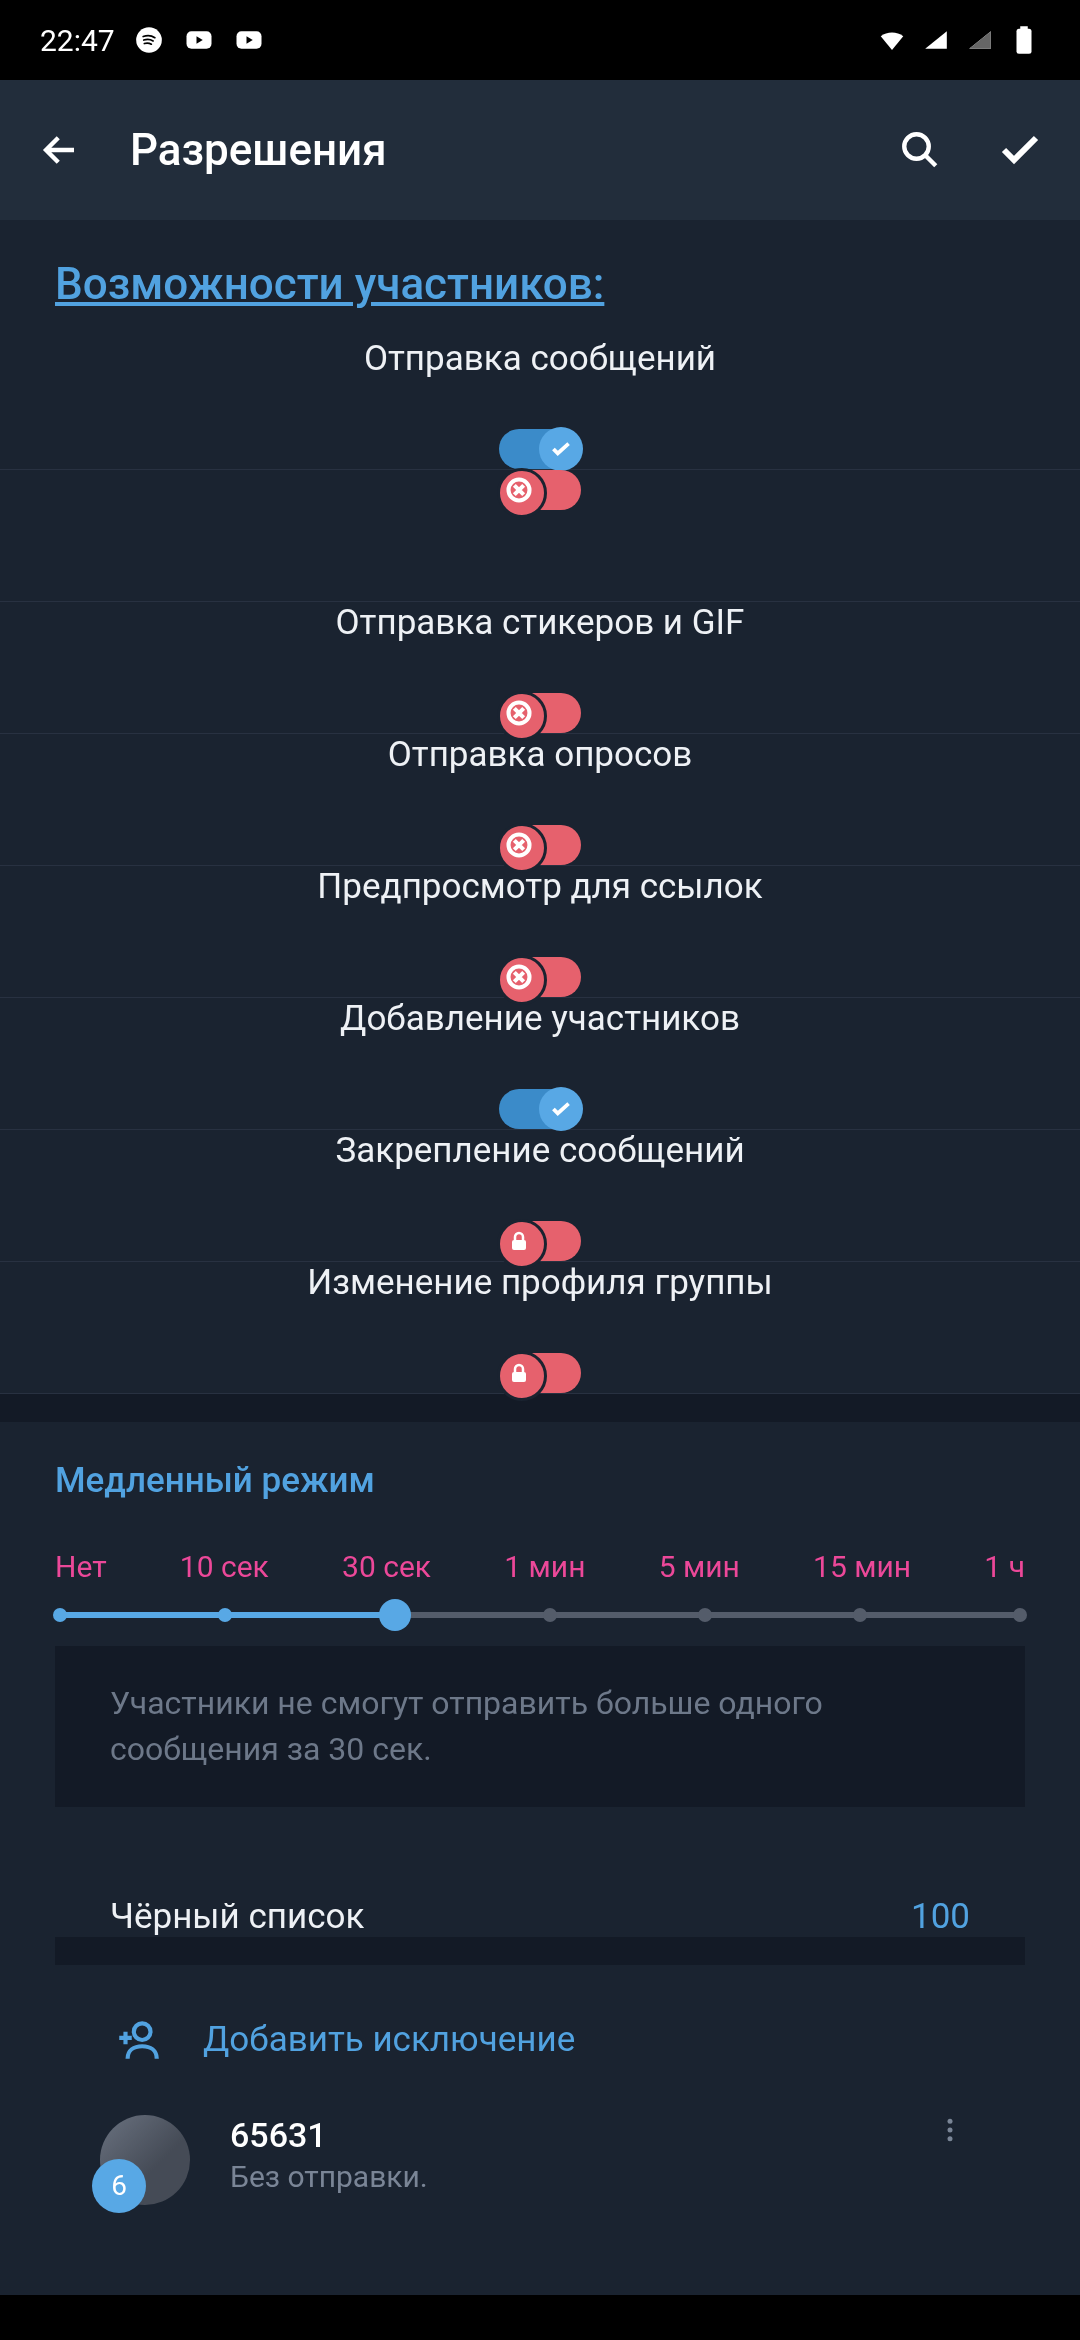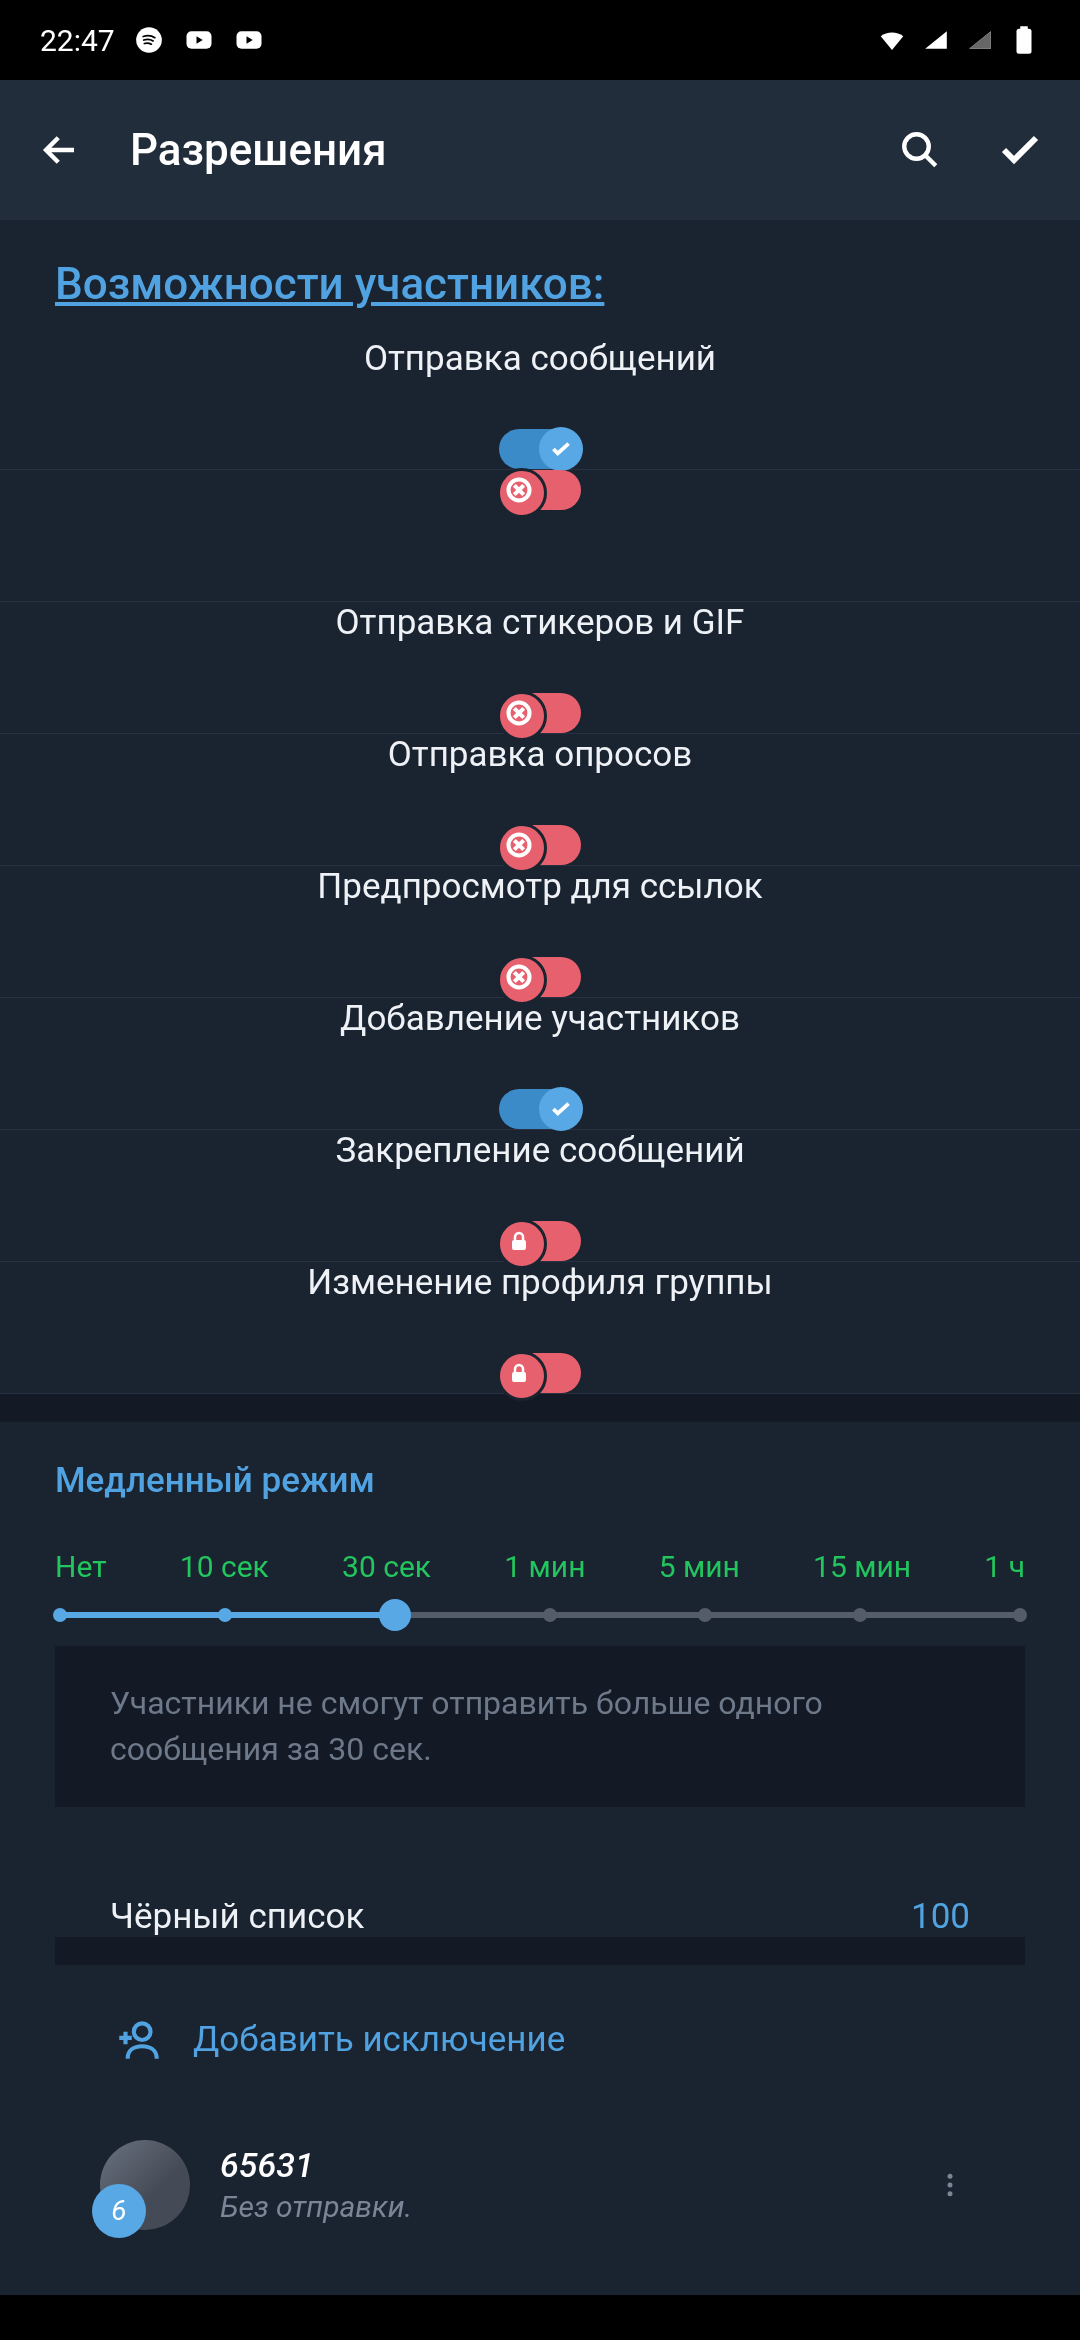--- a/index.html
+++ b/index.html
@@ -116,21 +116,21 @@
 
 .gap { height: 28px; background: #131a26; }
 
 .slowmode-section { padding: 38px 55px 40px; }
 .slowmode-title { font-size: 35px; font-weight: 500; color: #51a2e0; margin-bottom: 48px; }
 
 .slider-labels {
   display: flex;
   justify-content: space-between;
   font-size: 30px;
-  color: #22c55e;
+  color: #ec4899;
   margin-bottom: 28px;
   margin-top: 24px;
 }
 .slider-track {
   position: relative;
   height: 6px;
   background: #545c6a;
   border-radius: 3px;
 }
 .slider-fill {
@@ -177,39 +177,38 @@
   background: #1a2330;
 }
 .blacklist-label { font-size: 35px; color: #eef1f5; }
 .blacklist-count { font-size: 35px; color: #51a2e0; }
 
 .exception-row {
   height: 150px;
   padding: 0 55px;
   display: flex;
   align-items: center;
-  gap: 28px;
+  gap: 38px;
   background: #1a2330;
 }
 .exception-icon {
   width: 55px; height: 55px;
   display: flex;
   align-items: center;
   justify-content: center;
 }
 .exception-label { font-size: 35px; color: #51a2e0; }
 
 .user-row {
   height: 140px;
   padding: 0 55px 0 45px;
   display: flex;
-  align-items: center;
-  gap: 30px;
+  align-items: flex-start;
+  gap: 40px;
   background: #1a2330;
-  font-style: italic;
 }
 .avatar {
   width: 90px; height: 90px;
   border-radius: 50%;
   background: linear-gradient(135deg, #6a7280 0%, #454b56 60%);
   position: relative;
 }
 .avatar::after {
   content: "6";
   position: absolute;

